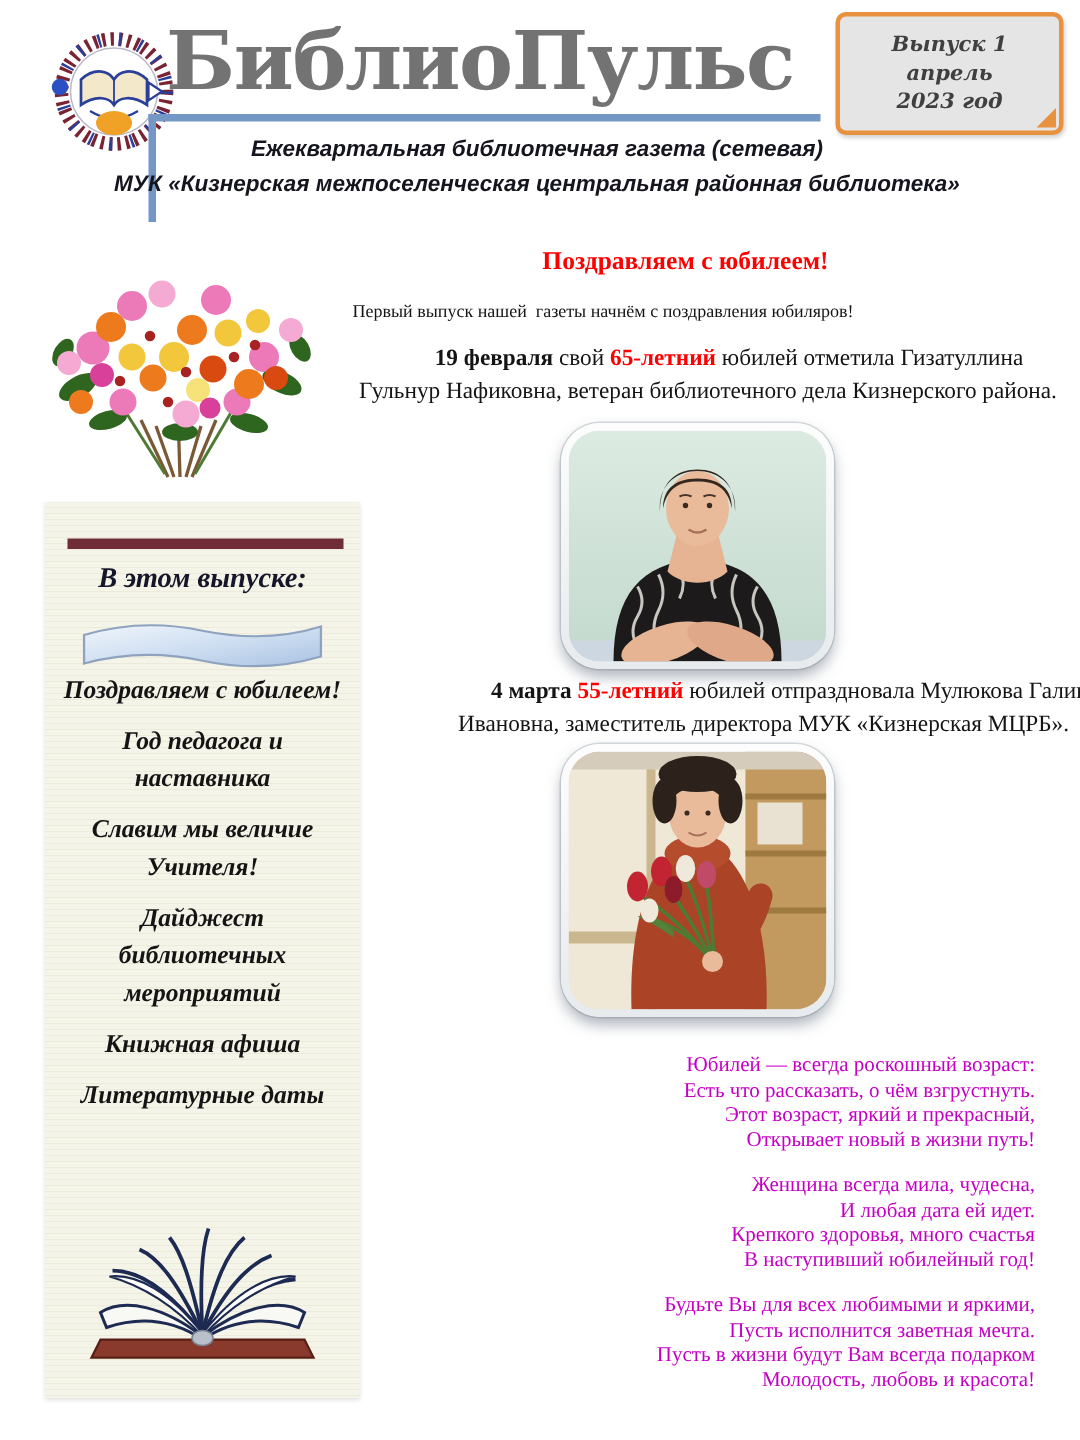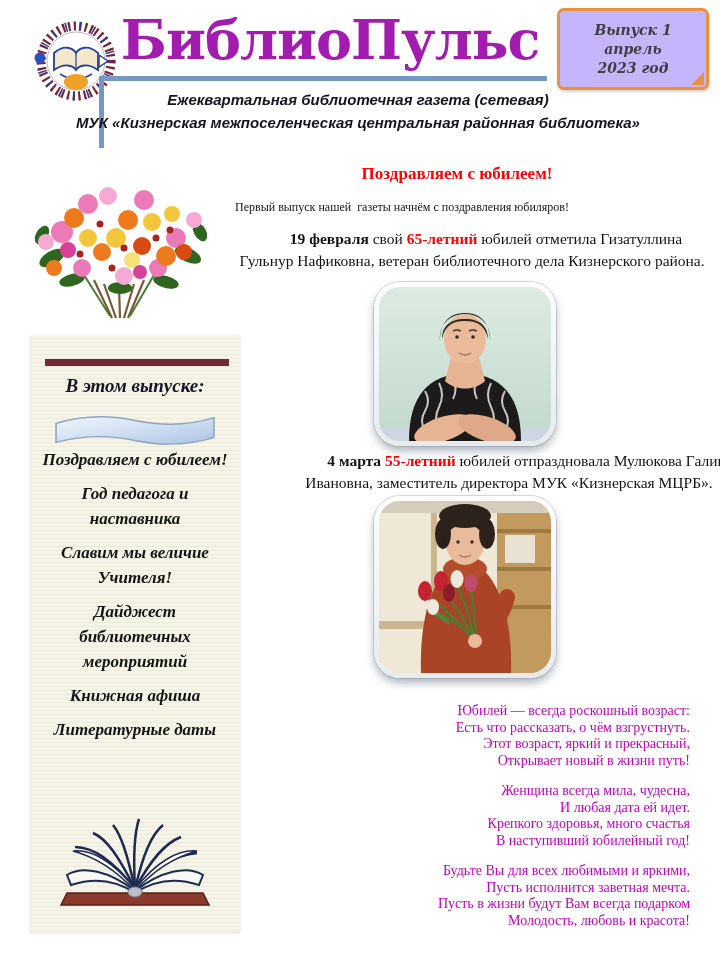--- a/index.html
+++ b/index.html
@@ -2,24 +2,24 @@
 <html><head>
 <meta charset="utf-8">
 <style>
   html,body{margin:0;padding:0;background:#ffffff;}
   .page{position:relative;width:720px;height:960px;background:#ffffff;overflow:hidden;
         font-family:"Liberation Serif",serif;color:#141414;}
   [data-name]{box-sizing:border-box;}
 
   
   .logo{position:absolute;left:33px;top:6px;width:84px;height:104px;}
-  .title{position:absolute;left:110px;top:4px;width:440px;margin:0;text-align:center;
+  .title{position:absolute;left:100px;top:4px;width:440px;margin:0;text-align:center;
          font-family:"DejaVu Serif",serif;font-weight:700;font-size:54px;line-height:72px;
-         color:#a21caf;letter-spacing:-1px;}
-  .badge{position:absolute;left:557px;top:8px;width:152px;height:82px;background:#c4b5fd;
+         color:#737373;letter-spacing:-1px;}
+  .badge{position:absolute;left:557px;top:8px;width:152px;height:82px;background:#e5e5e5;
          border:3px solid #e8913f;border-radius:7px;display:flex;flex-direction:column;
          justify-content:center;align-items:center;box-shadow:1px 2px 3px rgba(0,0,0,.18);}
   .badge div{font-family:"DejaVu Serif",serif;font-style:italic;font-weight:700;
              font-size:14px;line-height:19px;color:#3f3f3f;}
   .badge .fold{position:absolute;right:2px;bottom:2px;width:0;height:0;line-height:0;
                border-left:13px solid transparent;border-bottom:13px solid #e8913f;}
   .rule-h{position:absolute;left:99px;top:76px;width:448px;height:5px;background:#7497c5;}
   .rule-v{position:absolute;left:99px;top:76px;width:5px;height:72px;background:#7497c5;}
   .subtitle{position:absolute;left:62px;top:88px;width:592px;text-align:center;
             font-family:"Liberation Sans",sans-serif;font-weight:700;font-style:italic;

